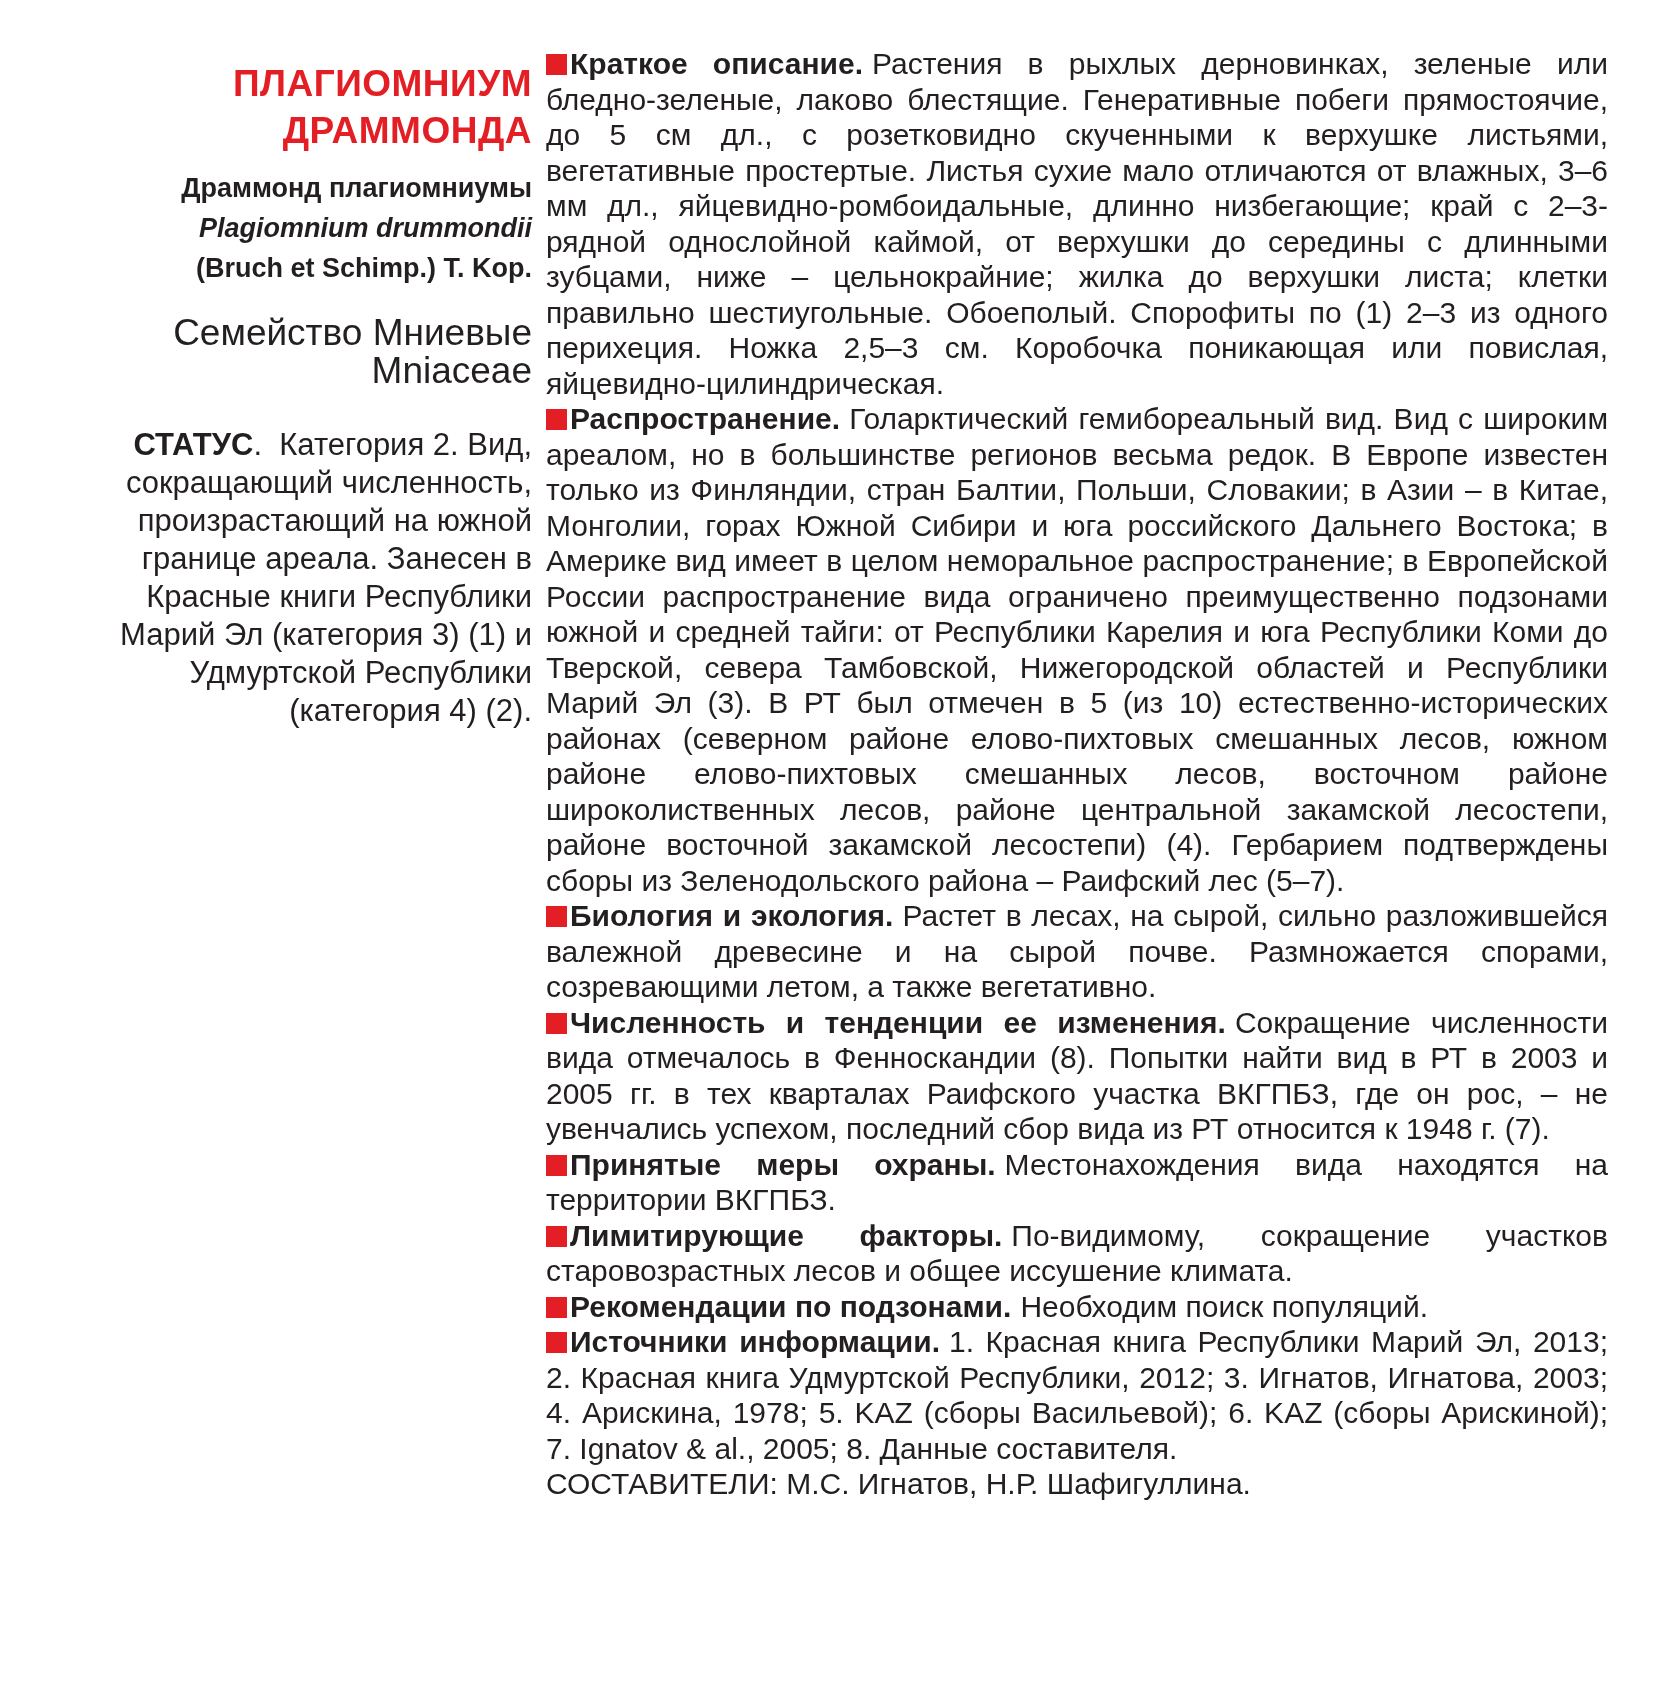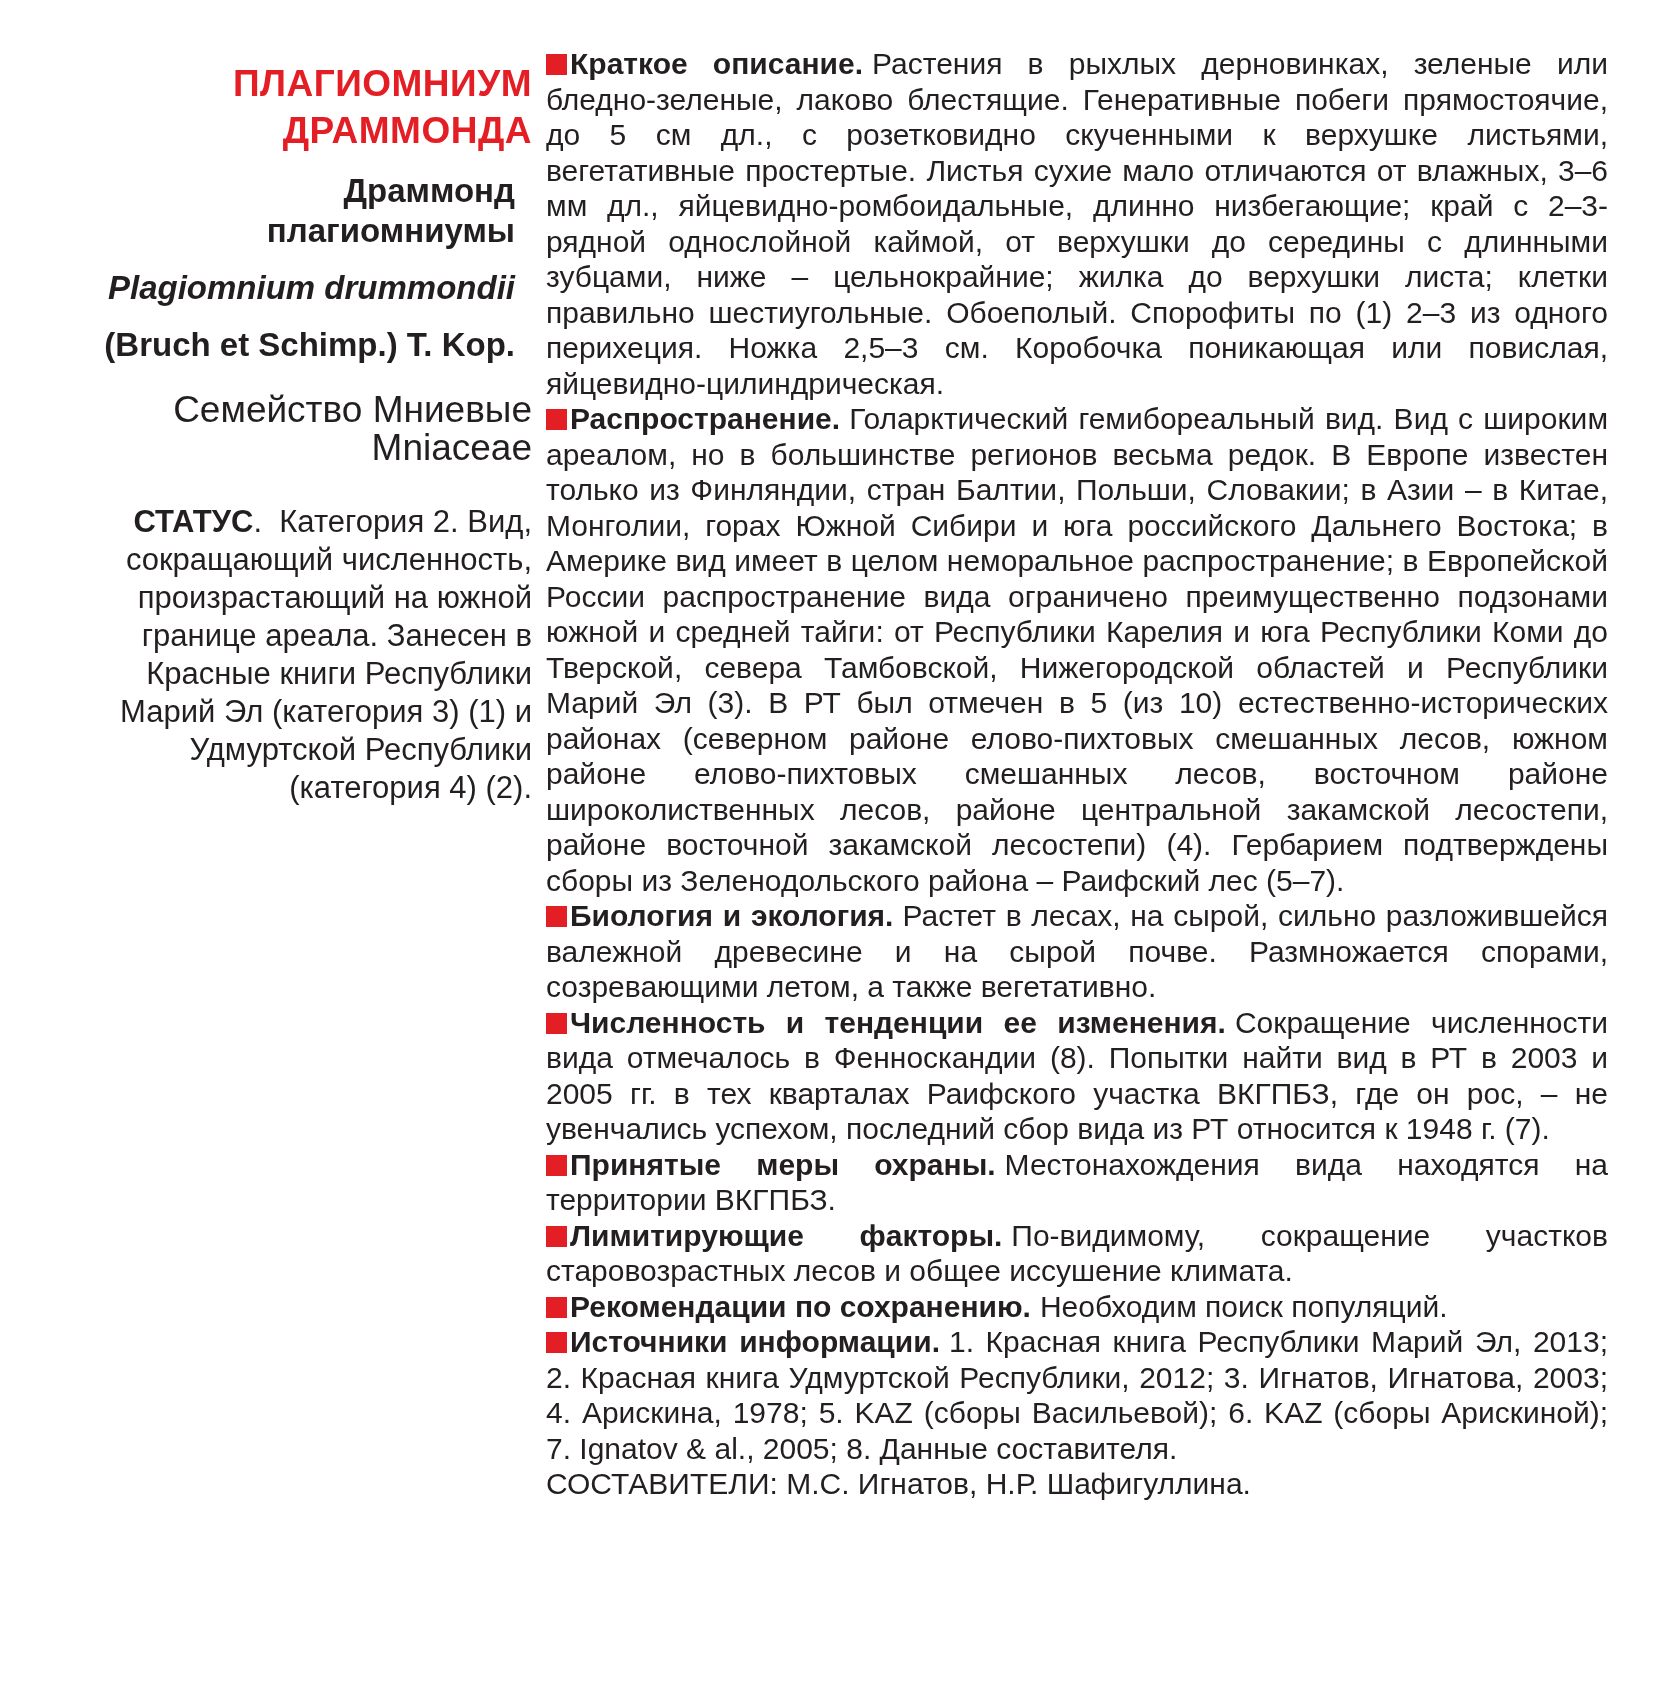--- a/index.html
+++ b/index.html
@@ -28,22 +28,22 @@
     margin: 4px 0 14px 0;
     color: #e31e24;
     font-size: 37px;
     line-height: 47px;
     font-weight: bold;
     letter-spacing: 0.5px;
   }
   .red-title span { display: block; }
   .name-block { margin: 0; }
   .name-block p {
-    margin: 17px;
-    font-size: 33px;
+    margin: 0;
+    font-size: 27px;
     line-height: 40px;
     font-weight: bold;
   }
   .latin { font-style: italic; }
   .family-block {
     margin: 26px 0 0 0;
     font-size: 37px;
     line-height: 38px;
   }
   .family-block span { display: block; }
@@ -132,21 +132,21 @@
 
     <p class="section">
       <span class="bullet-sq"></span><span class="sec-heading">Принятые меры охраны.</span><span>Местонахождения вида находятся на территории ВКГПБЗ.</span>
     </p>
 
     <p class="section">
       <span class="bullet-sq"></span><span class="sec-heading">Лимитирующие факторы.</span><span>По-видимому, сокращение участков старовозрастных лесов и общее иссушение климата.</span>
     </p>
 
     <p class="section">
-      <span class="bullet-sq"></span><span class="sec-heading">Рекомендации по сохранению.</span><span>Необходим поиск популяций.</span>
+      <span class="bullet-sq"></span><span class="sec-heading">Рекомендации по подзонами.</span><span>Необходим поиск популяций.</span>
     </p>
 
     <p class="section">
       <span class="bullet-sq"></span><span class="sec-heading">Источники информации.</span><span>1. Красная книга Республики Марий Эл, 2013; 2. Красная книга Удмуртской Республики, 2012; 3. Игнатов, Игнатова, 2003; 4. Арискина, 1978; 5. KAZ (сборы Васильевой); 6. KAZ (сборы Арискиной); 7. Ignatov &amp; al., 2005; 8. Данные составителя.</span>
     </p>
 
     <p class="compilers">СОСТАВИТЕЛИ: М.С. Игнатов, Н.Р. Шафигуллина.</p>
 
   </main>
 

